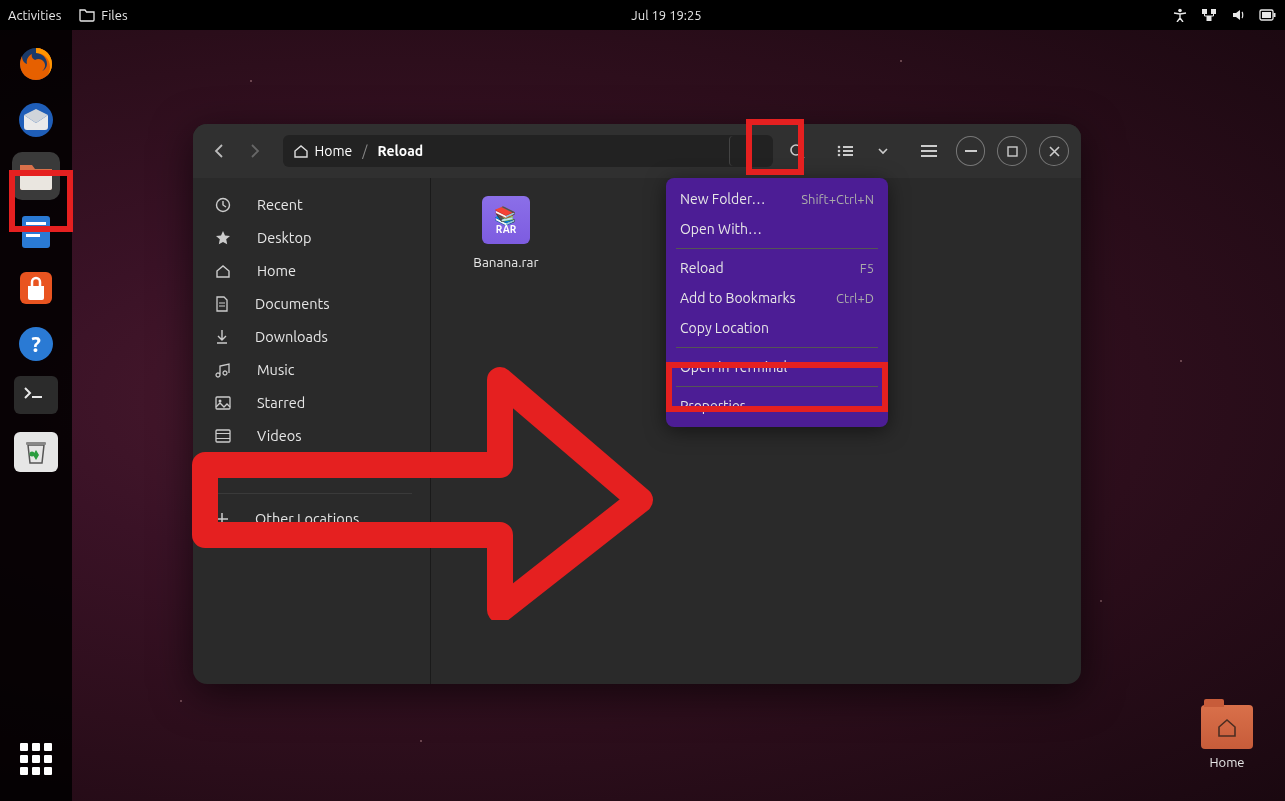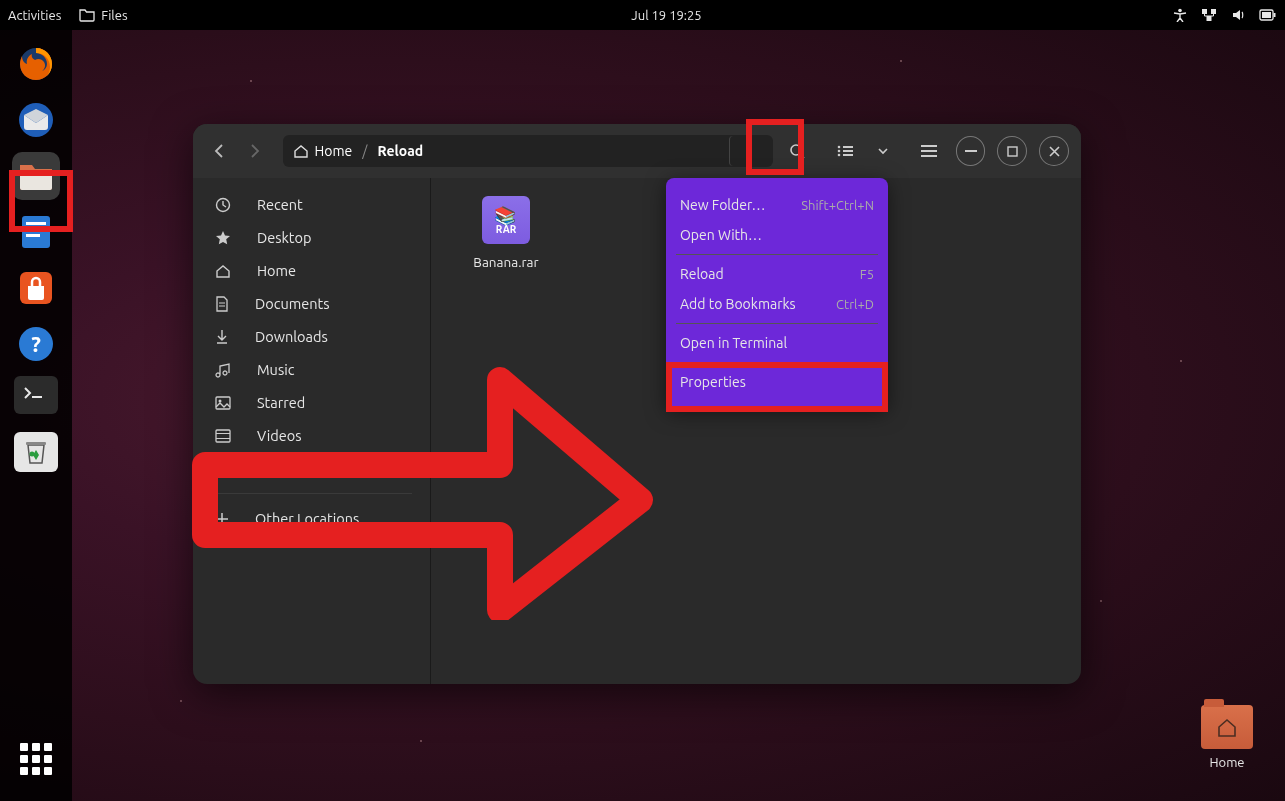--- a/index.html
+++ b/index.html
@@ -37,21 +37,21 @@
 .win-body { display:flex; height:calc(100% - 54px); }
 .sidebar { width:238px; border-right:1px solid #1a1a1a; padding:10px 0; }
 .sidebar-item { display:flex; align-items:center; gap:26px; padding:8px 22px; color:#e6e6e6; font-size:14.5px; }
 .sidebar-sep { height:1px; background:#3a3a3a; margin:8px 18px; }
 .content { flex:1; padding:18px 20px; position:relative; }
 .file-tile { width:110px; text-align:center; color:#e8e8e8; font-size:13.5px; }
 .rar-icon { width:48px; height:48px; margin:0 auto 10px; background:linear-gradient(#8b6fe8,#7d5ce0); border-radius:6px; display:flex; flex-direction:column; align-items:center; justify-content:center; color:#fff; font-size:10px; font-weight:bold; }
 .rar-icon .books { font-size:18px; line-height:1; }
 
 
-.context-menu { position:absolute; left:666px; top:178px; width:222px; background:#6d28d9; border-radius:8px; box-shadow:0 4px 20px rgba(0,0,0,0.5); padding:12px 0; z-index:8; color:#e6e6e6; font-size:14px; }
+.context-menu { position:absolute; left:666px; top:178px; width:222px; background:#4c1d95; border-radius:8px; box-shadow:0 4px 20px rgba(0,0,0,0.5); padding:6px 0; z-index:8; color:#e6e6e6; font-size:14px; }
 .ctx-item { display:flex; align-items:center; justify-content:space-between; padding:7px 14px; }
 .ctx-item .shortcut { color:#aaa; font-size:13px; }
 .ctx-sep { height:1px; background:#555; margin:4px 10px; }
 
 
 .red-box { position:absolute; border:6px solid #e52020; z-index:10; }
 
 
 .red-arrow { position:absolute; z-index:9; }
 
@@ -343,20 +343,23 @@
     </div>
   <div class="ctx-sep"></div>
   <div class="ctx-item">
       <span>Reload</span>
       <span class="shortcut">F5</span>
     </div>
   <div class="ctx-item">
       <span>Add to Bookmarks</span>
       <span class="shortcut">Ctrl+D</span>
     </div>
+  <div class="ctx-item">
+      <span>Copy Location</span>
+    </div>
   <div class="ctx-sep"></div>
   <div class="ctx-item">
       <span>Open in Terminal</span>
     </div>
   <div class="ctx-sep"></div>
   <div class="ctx-item">
       <span>Properties</span>
     </div>
 </div>
 

